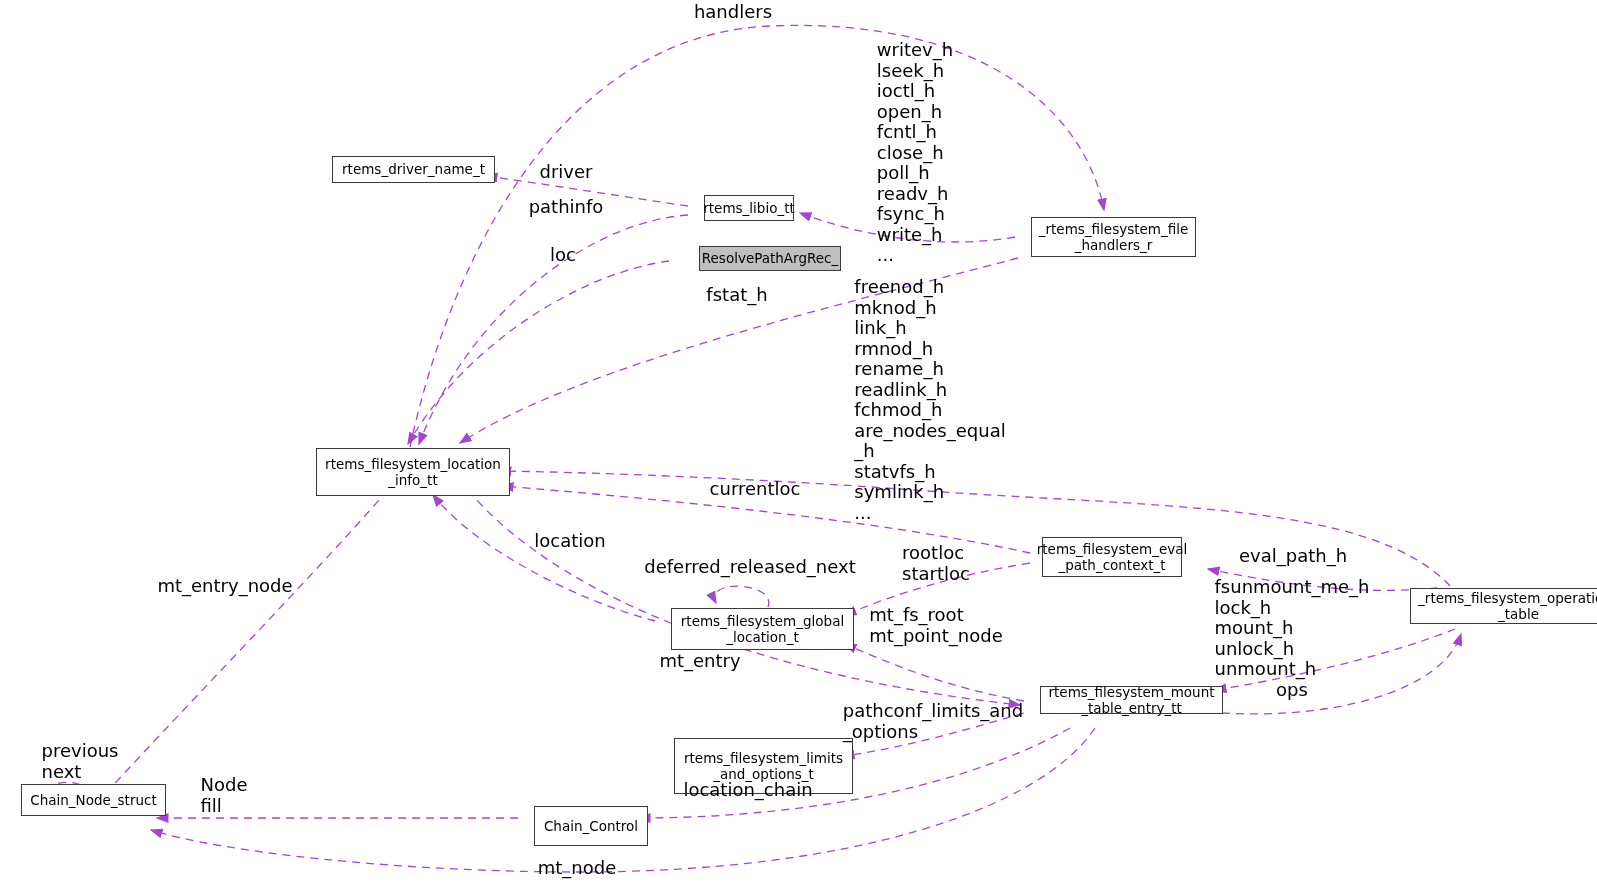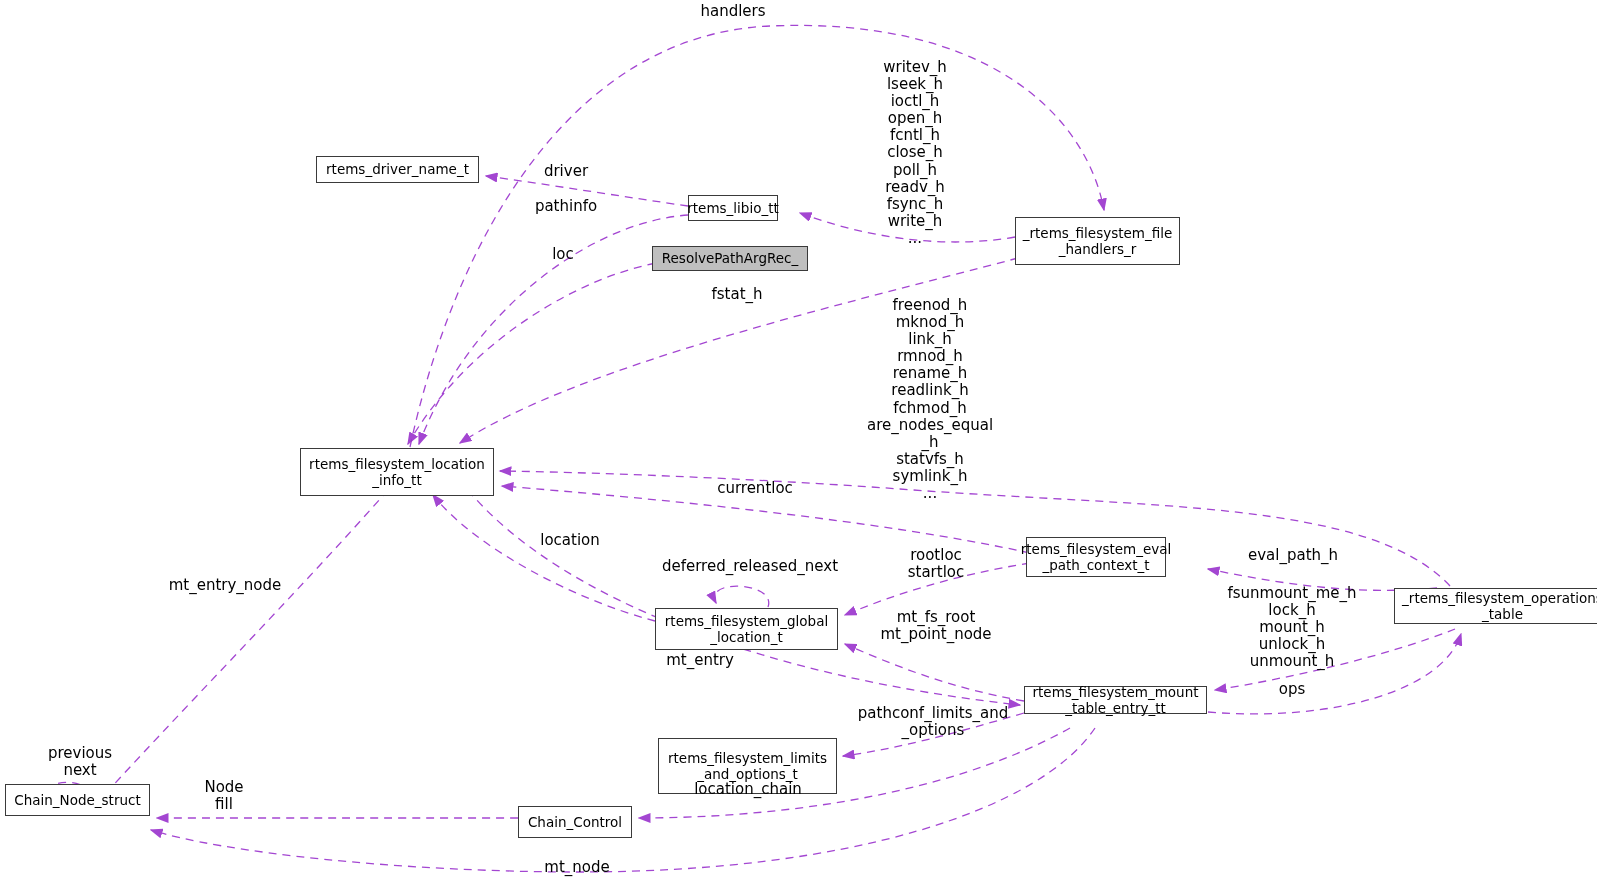--- a/index.html
+++ b/index.html
@@ -32,29 +32,30 @@
     border:1px solid var(--node-border);
     background:var(--node-bg);
     color:var(--text);
     font-size:13.5px;
     line-height:1.22;
     display:flex;align-items:center;justify-content:center;
     text-align:center;
     white-space:pre-line;
     padding:1px 6px;
     cursor:pointer;
+    margin-left:16px;
   }
   .node.hl{background:var(--node-bg-hl);}
   .elabel{
     position:absolute;
     transform:translate(-50%,-50%);
     color:var(--text);
-    font-size:15px;
+    font-size:18px;
     line-height:1.14;
-    text-align:center;
+    text-align:left;
     white-space:pre-line;
     pointer-events:none;
   }
 </style>
 </head>
 <body>
 
 <div id="canvas">
 
   <svg id="edges" viewBox="0 0 1597 891" xmlns="http://www.w3.org/2000/svg">
@@ -85,44 +86,44 @@
     <path class="edge" d="M 1024,713 C 955,733 902,748 843,756" marker-end="url(#arrowTip)"></path>
     <path class="edge" d="M 1208,712 C 1330,722 1442,692 1461,634" marker-end="url(#arrowTip)"></path>
     <path class="edge" d="M 1455,629 C 1390,655 1292,678 1215,690" marker-end="url(#arrowTip)"></path>
     <path class="edge" d="M 1437,588 C 1350,596 1272,582 1208,569" marker-end="url(#arrowTip)"></path>
   </svg>
 
   <div class="node" style="left:316px;top:156px;width:163px;height:27px">rtems_driver_name_t</div>
 
   <div class="node" style="left:688px;top:195px;width:90px;height:26px">rtems_libio_tt</div>
 
-  <div class="node hl" style="left:652px;top:246px;width:156px;height:25px">ResolvePathArgRec_</div>
+  <div class="node hl" style="left:683px;top:246px;width:142px;height:25px">ResolvePathArgRec_</div>
 
-  <div class="node" style="left:1015px;top:217px;width:165px;height:48px">_rtems_filesystem_file
+  <div class="node" style="left:1015px;top:217px;width:165px;height:40px">_rtems_filesystem_file
 _handlers_r</div>
 
   <div class="node" style="left:300px;top:448px;width:194px;height:48px">rtems_filesystem_location
 _info_tt</div>
 
   <div class="node" style="left:1026px;top:537px;width:140px;height:40px">rtems_filesystem_eval
 _path_context_t</div>
 
   <div class="node" style="left:1394px;top:588px;width:217px;height:36px">_rtems_filesystem_operations
 _table</div>
 
   <div class="node" style="left:655px;top:608px;width:183px;height:42px">rtems_filesystem_global
 _location_t</div>
 
   <div class="node" style="left:1024px;top:686px;width:183px;height:28px">rtems_filesystem_mount
 _table_entry_tt</div>
 
   <div class="node" style="left:658px;top:738px;width:179px;height:56px">rtems_filesystem_limits
 _and_options_t</div>
 
-  <div class="node" style="left:518px;top:806px;width:114px;height:32px">Chain_Control</div>
+  <div class="node" style="left:518px;top:806px;width:114px;height:40px">Chain_Control</div>
 
   <div class="node" style="left:5px;top:784px;width:145px;height:32px">Chain_Node_struct</div>
 
   <div class="elabel" style="left:733px;top:12px">handlers</div>
 
   <div class="elabel" style="left:915px;top:153px">writev_h
 lseek_h
 ioctl_h
 open_h
 fcntl_h

